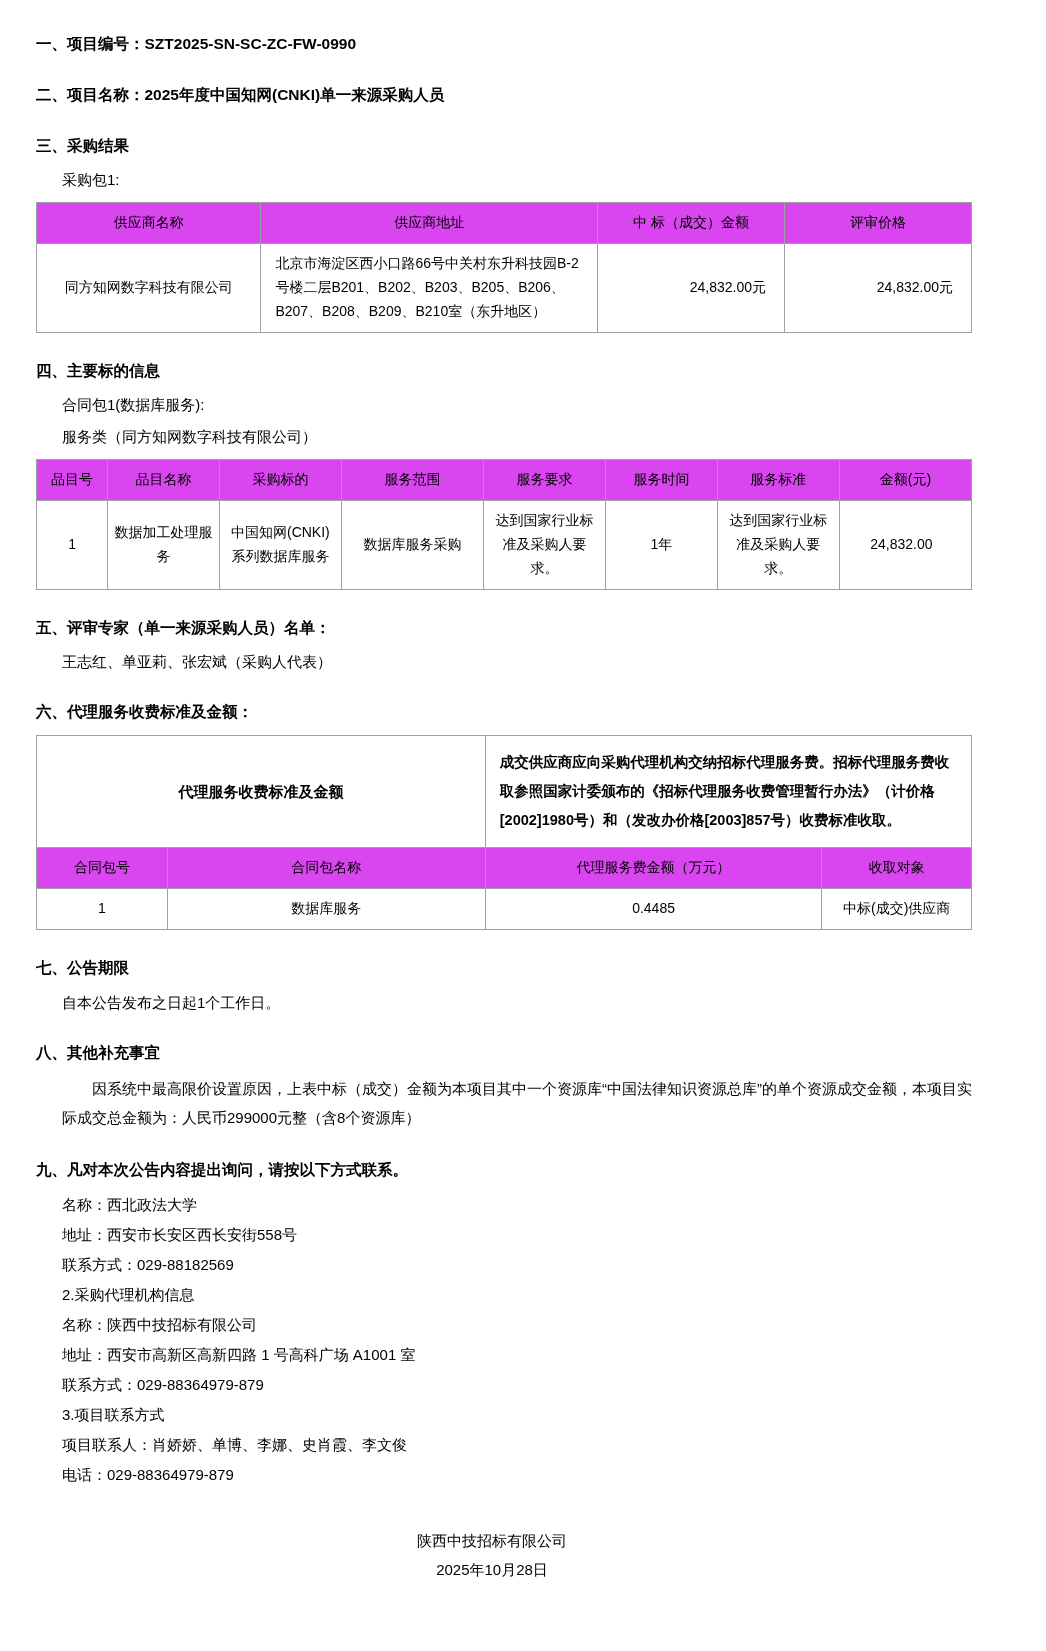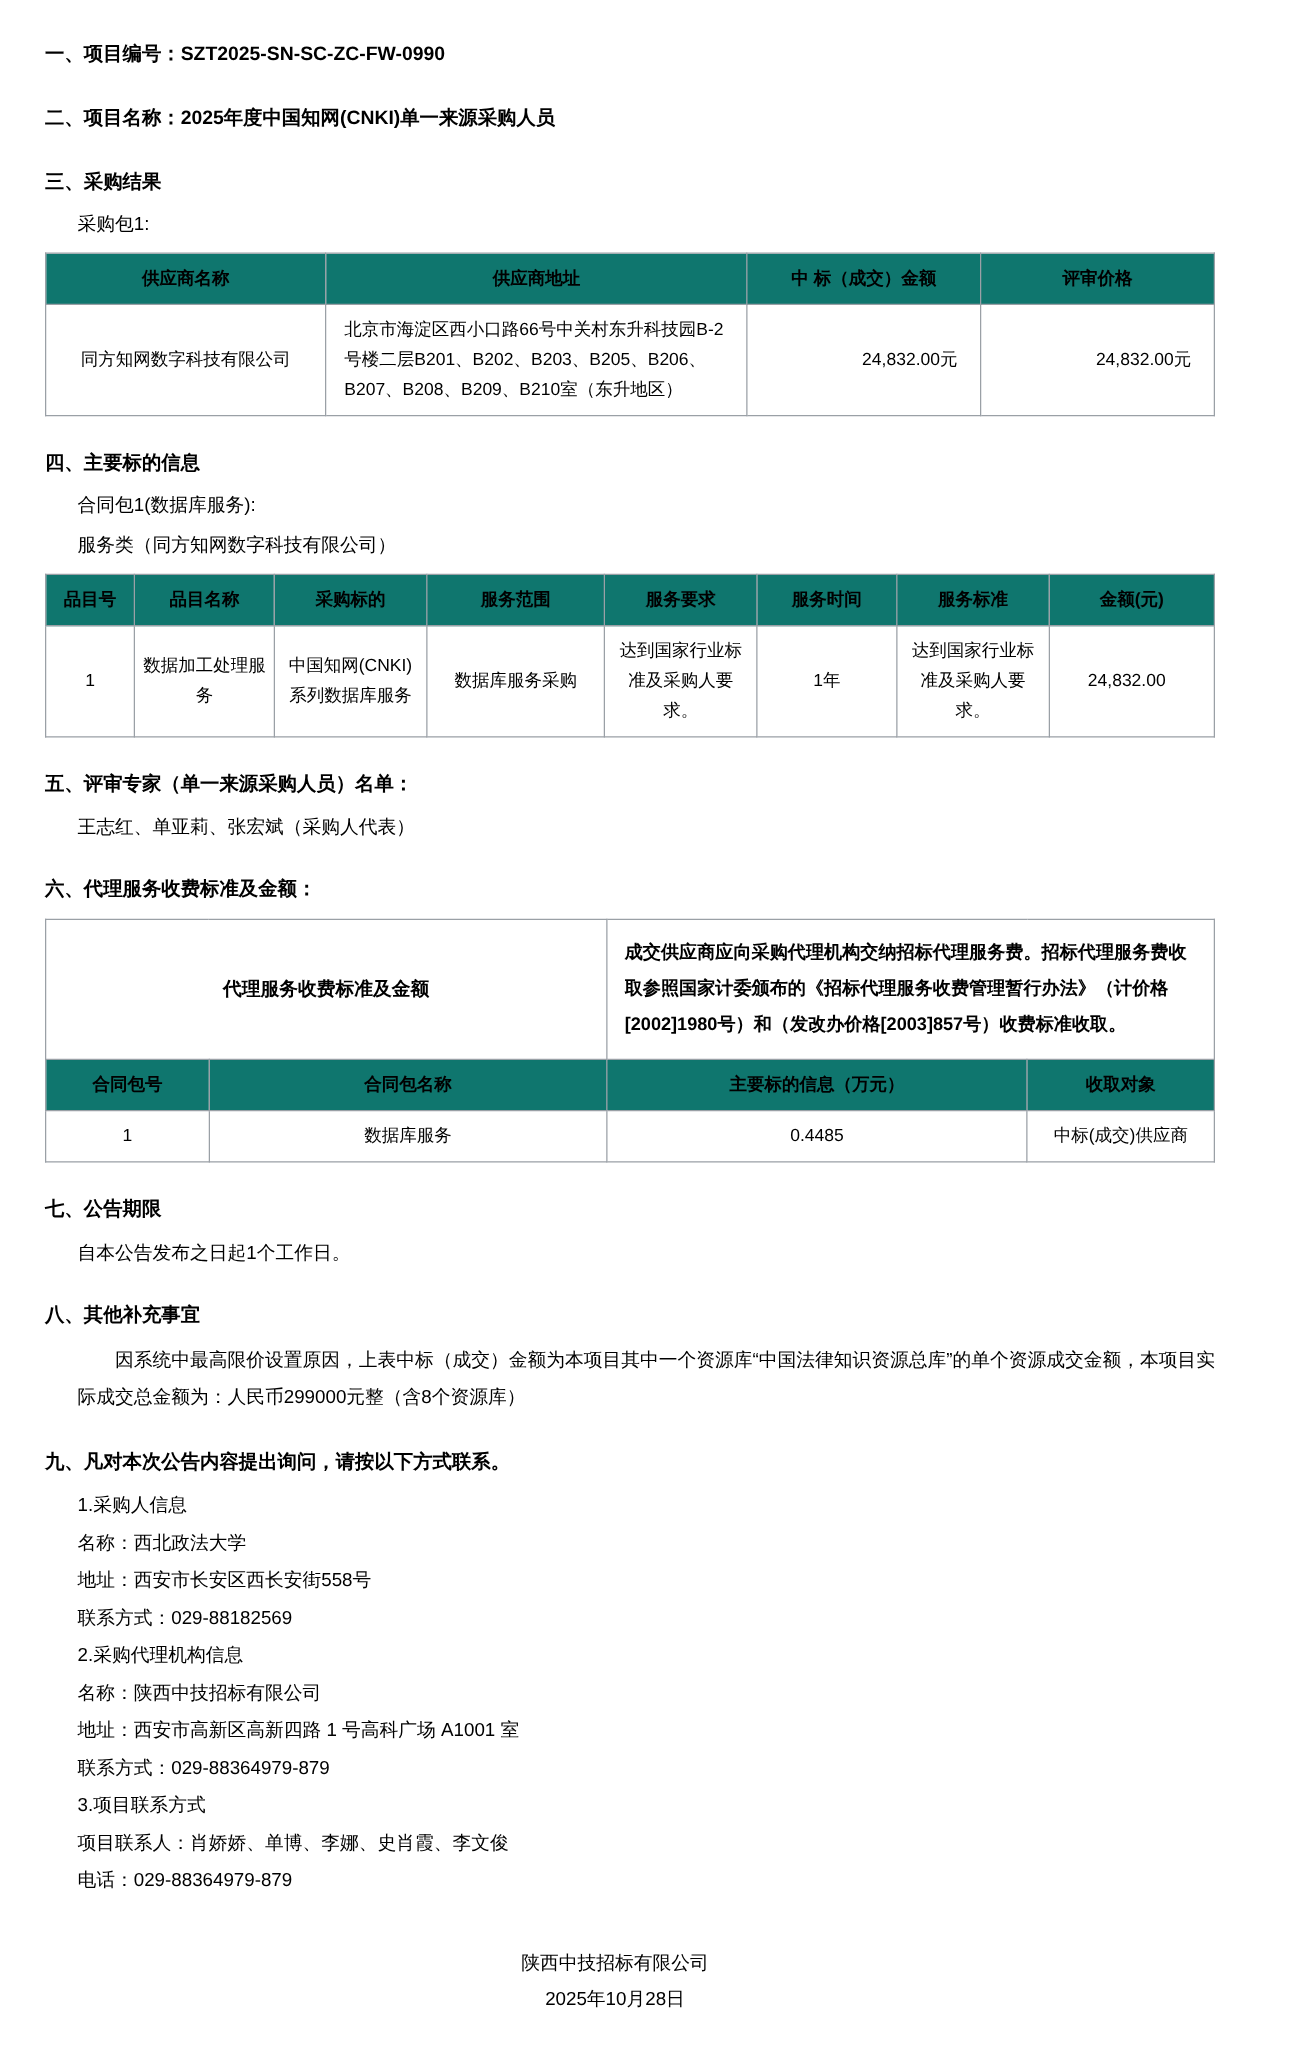--- a/index.html
+++ b/index.html
@@ -42,22 +42,22 @@
   table th, table td {
     border: 1px solid #9aa0a6;
     padding: 8px 6px;
     text-align: center;
     vertical-align: middle;
     font-size: 14px;
     word-wrap: break-word;
     line-height: 1.7;
   }
   table th {
-    font-weight: bold;
-    background: #0f766e;
+    font-weight: normal;
+    background: #d946ef;
   }
   .t-result td.addr {
     text-align: left;
     padding-left: 14px;
     padding-right: 14px;
   }
   .t-result td.amount {
     text-align: right;
     padding-right: 18px;
   }
@@ -189,42 +189,41 @@
       <col style="width:16%">
     </colgroup>
     <tbody>
       <tr>
         <td colspan="2" class="agent-head-left">代理服务收费标准及金额</td>
         <td colspan="2" class="agent-head-right">成交供应商应向采购代理机构交纳招标代理服务费。招标代理服务费收取参照国家计委颁布的《招标代理服务收费管理暂行办法》（计价格[2002]1980号）和（发改办价格[2003]857号）收费标准收取。</td>
       </tr>
       <tr>
         <th>合同包号</th>
         <th>合同包名称</th>
-        <th>主要标的信息（万元）</th>
+        <th>代理服务费金额（万元）</th>
         <th>收取对象</th>
       </tr>
       <tr>
         <td>1</td>
         <td>数据库服务</td>
         <td>0.4485</td>
         <td>中标(成交)供应商</td>
       </tr>
     </tbody>
   </table>
 
   <div class="sec-title">七、公告期限</div>
   <div class="para-indent">自本公告发布之日起1个工作日。</div>
 
   <div class="sec-title">八、其他补充事宜</div>
   <div class="notes">因系统中最高限价设置原因，上表中标（成交）金额为本项目其中一个资源库“中国法律知识资源总库”的单个资源成交金额，本项目实际成交总金额为：人民币299000元整（含8个资源库）</div>
 
   <div class="sec-title">九、凡对本次公告内容提出询问，请按以下方式联系。</div>
 
   <div class="indent1">
-    <div class="contact-line">1.采购人信息</div>
     <div class="contact-line indent2">名称：西北政法大学</div>
     <div class="contact-line indent2">地址：西安市长安区西长安街558号</div>
     <div class="contact-line indent2">联系方式：029-88182569</div>
   </div>
 
   <div class="indent1">
     <div class="contact-line">2.采购代理机构信息</div>
     <div class="contact-line indent2">名称：陕西中技招标有限公司</div>
     <div class="contact-line indent2">地址：西安市高新区高新四路 1 号高科广场 A1001 室</div>
     <div class="contact-line indent2">联系方式：029-88364979-879</div>

